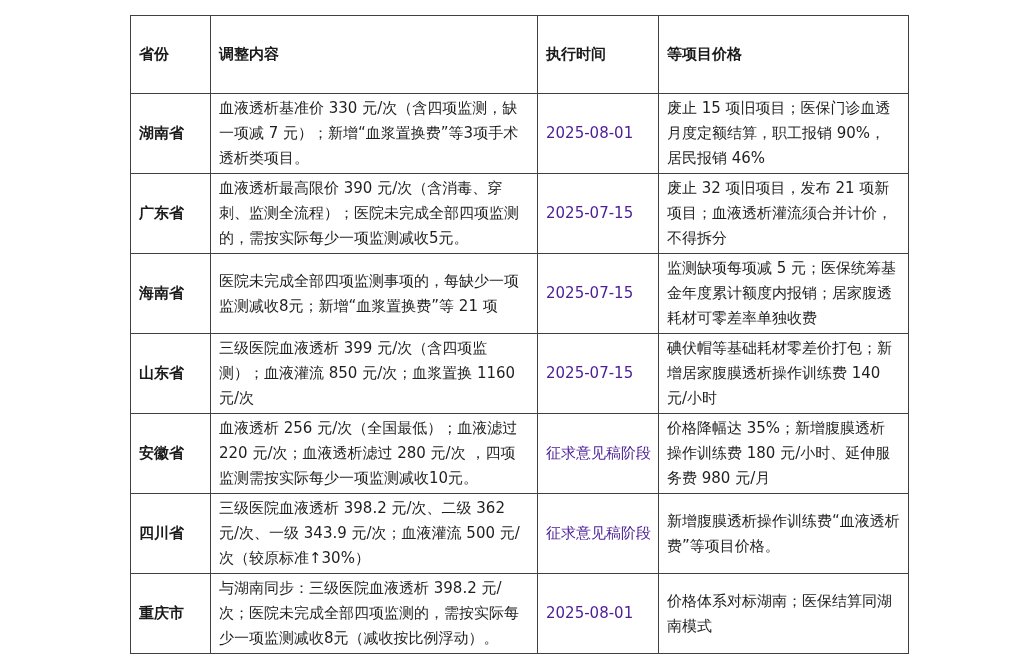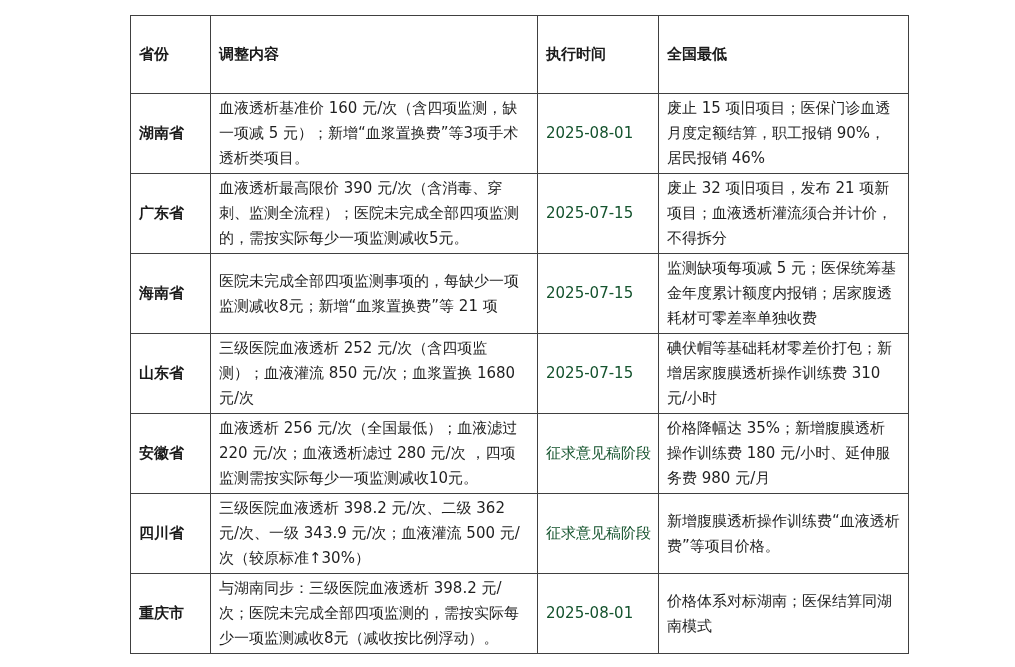--- a/index.html
+++ b/index.html
@@ -51,66 +51,66 @@
     font-weight: bold;
     color: #1a1a1a;
     margin-left: 20px;
   }
   .data-table td.adjustment,
   .data-table td.notes {
     color: #1f1f1f;
   }
   .data-table td.date {
     white-space: nowrap;
-    color: #14532d;
+    color: #4c1d95;
   }
 </style>
 </head>
 <body>
 
 <div class="page">
   <table class="data-table">
     <colgroup>
       <col class="c-province">
       <col class="c-adjust">
       <col class="c-date">
       <col class="c-notes">
     </colgroup>
     <thead>
       <tr>
         <th>省份</th>
         <th>调整内容</th>
         <th>执行时间</th>
-        <th>全国最低</th>
+        <th>等项目价格</th>
       </tr>
     </thead>
     <tbody>
       <tr>
         <td class="province">湖南省</td>
-        <td class="adjustment">血液透析基准价 160 元/次（含四项监测，缺一项减 5 元）；新增“血浆置换费”等3项手术透析类项目。</td>
+        <td class="adjustment">血液透析基准价 330 元/次（含四项监测，缺一项减 7 元）；新增“血浆置换费”等3项手术透析类项目。</td>
         <td class="date">2025-08-01</td>
         <td class="notes">废止 15 项旧项目；医保门诊血透月度定额结算，职工报销 90%，居民报销 46%</td>
       </tr>
       <tr>
         <td class="province">广东省</td>
         <td class="adjustment">血液透析最高限价 390 元/次（含消毒、穿刺、监测全流程）；医院未完成全部四项监测的，需按实际每少一项监测减收5元。</td>
         <td class="date">2025-07-15</td>
         <td class="notes">废止 32 项旧项目，发布 21 项新项目；血液透析灌流须合并计价，不得拆分</td>
       </tr>
       <tr>
         <td class="province">海南省</td>
         <td class="adjustment">医院未完成全部四项监测事项的，每缺少一项监测减收8元；新增“血浆置换费”等 21 项</td>
         <td class="date">2025-07-15</td>
         <td class="notes">监测缺项每项减 5 元；医保统筹基金年度累计额度内报销；居家腹透耗材可零差率单独收费</td>
       </tr>
       <tr>
         <td class="province">山东省</td>
-        <td class="adjustment">三级医院血液透析 252 元/次（含四项监测）；血液灌流 850 元/次；血浆置换 1680 元/次</td>
+        <td class="adjustment">三级医院血液透析 399 元/次（含四项监测）；血液灌流 850 元/次；血浆置换 1160 元/次</td>
         <td class="date">2025-07-15</td>
-        <td class="notes">碘伏帽等基础耗材零差价打包；新增居家腹膜透析操作训练费 310 元/小时</td>
+        <td class="notes">碘伏帽等基础耗材零差价打包；新增居家腹膜透析操作训练费 140 元/小时</td>
       </tr>
       <tr>
         <td class="province">安徽省</td>
         <td class="adjustment">血液透析 256 元/次（全国最低）；血液滤过 220 元/次；血液透析滤过 280 元/次 ，四项监测需按实际每少一项监测减收10元。</td>
         <td class="date">征求意见稿阶段</td>
         <td class="notes">价格降幅达 35%；新增腹膜透析操作训练费 180 元/小时、延伸服务费 980 元/月</td>
       </tr>
       <tr>
         <td class="province">四川省</td>
         <td class="adjustment">三级医院血液透析 398.2 元/次、二级 362 元/次、一级 343.9 元/次；血液灌流 500 元/次（较原标准↑30%）</td>

